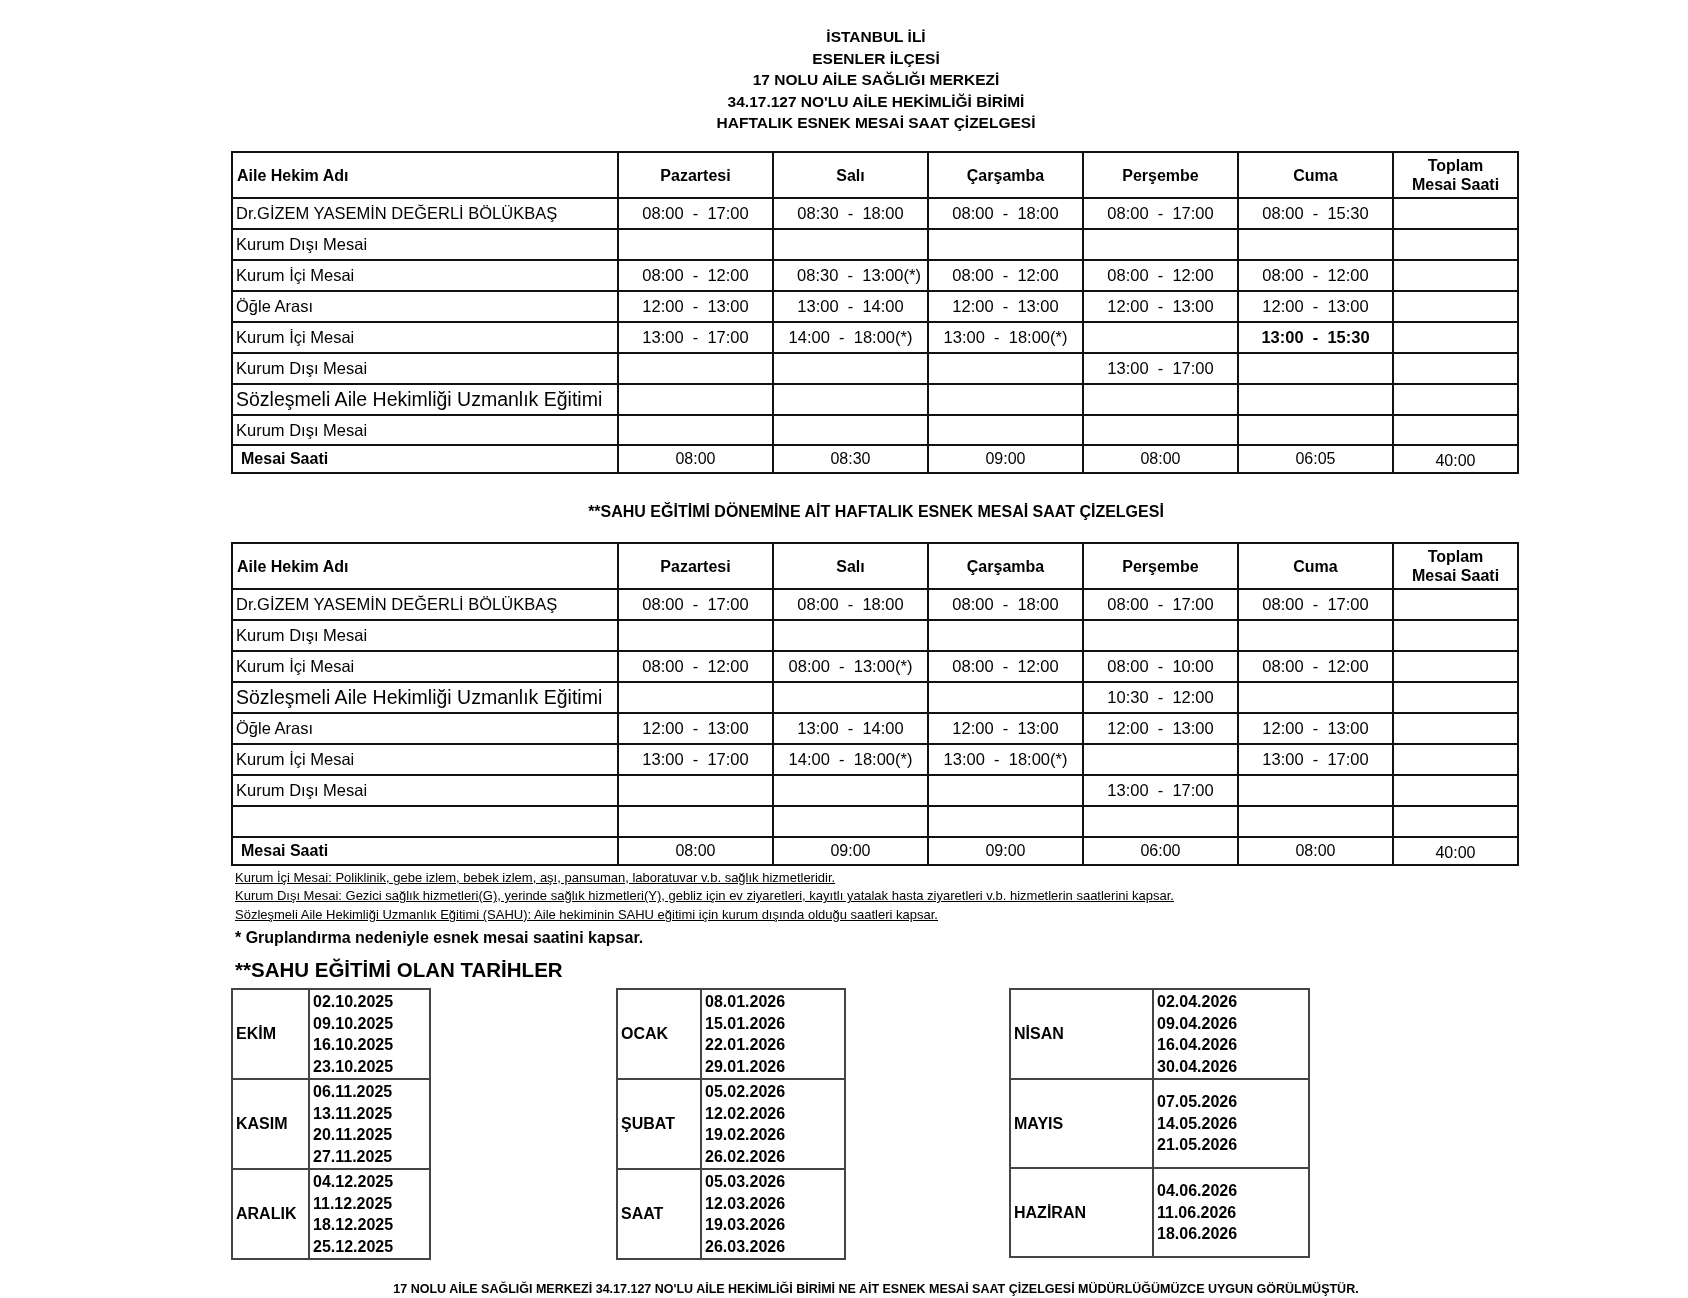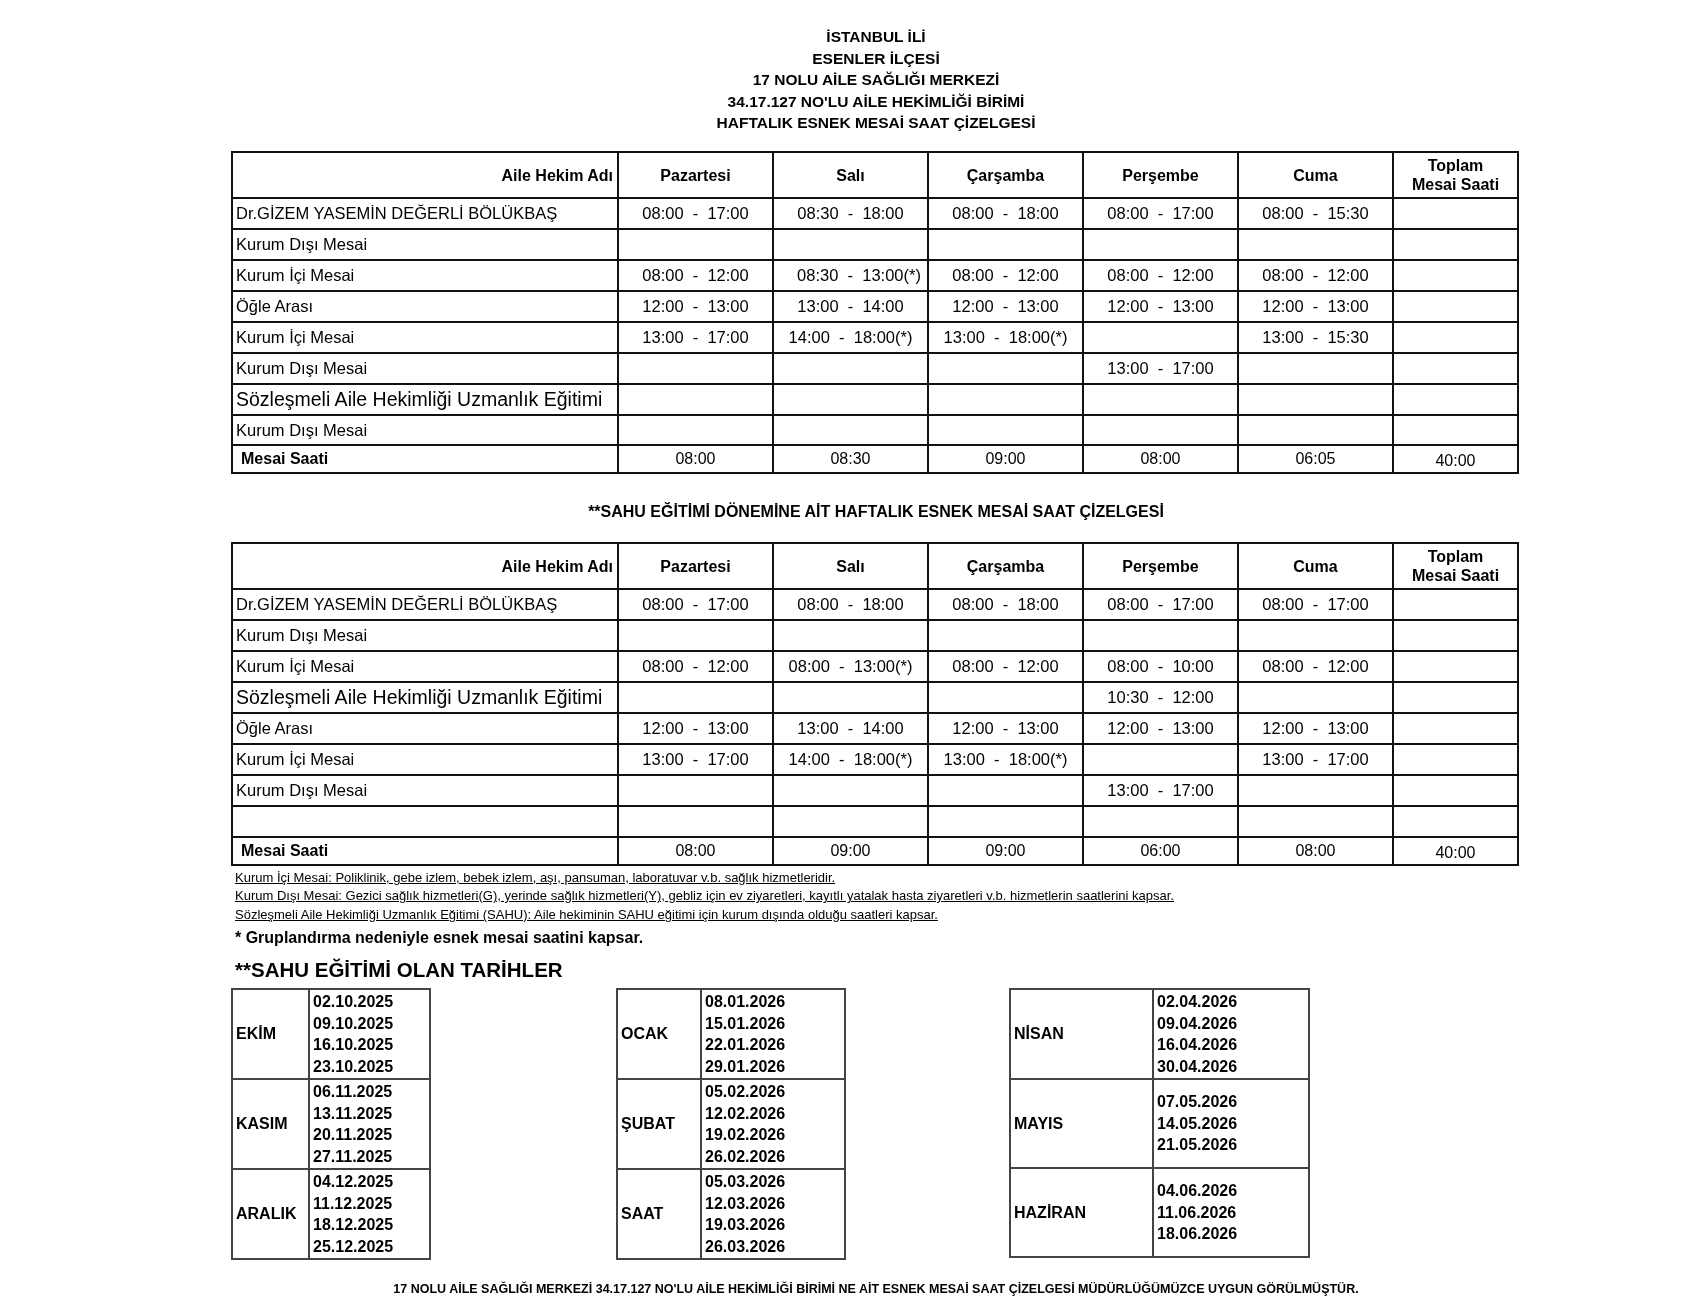--- a/index.html
+++ b/index.html
@@ -7,21 +7,21 @@
          font-family: "Liberation Sans", sans-serif; color: #000; }
   .abs { position: absolute; }
   .header-block { left: 0; top: 26px; width: 1752px; text-align: center; font-weight: bold;
                   font-size: 15.5px; line-height: 21.5px; }
   .header-block div { white-space: nowrap; }
   table.sched { position: absolute; border-collapse: collapse; table-layout: fixed;
                 border: 2.5px solid #111; }
   table.sched td, table.sched th { border: 2px solid #111; padding: 0 4px; font-size: 16.5px;
                 font-weight: normal; text-align: center; white-space: nowrap; overflow: hidden; }
   table.sched th { font-weight: bold; font-size: 16px; line-height: 19px; }
-  table.sched th.first { text-align: right; border-radius: 8px; }
+  table.sched th.first { text-align: left; border-radius: 8px; }
   table.sched td.label { text-align: left; padding-left: 3px; }
   table.sched td.label.big { font-size: 19.5px; }
   table.sched tr.total td { font-size: 16px; }
   table.sched tr.total td.label { font-weight: bold; padding-left: 8px; }
   table.sched tr.total td.grand { padding-top: 4px; }
   .subtitle { left: 0; width: 1752px; text-align: center; font-weight: bold; font-size: 16px; white-space: nowrap; }
   .note { left: 235px; font-size: 13px; white-space: nowrap; text-decoration: underline; }
   .star-note { left: 235px; font-size: 16px; font-weight: bold; white-space: nowrap; }
   .dates-title { left: 235px; font-size: 20.5px; font-weight: bold; white-space: nowrap; }
   table.months { position: absolute; border-collapse: collapse; table-layout: fixed;
@@ -99,21 +99,21 @@
         <td style="white-space: pre;">12:00  -  13:00</td>
         <td style="white-space: pre;">12:00  -  13:00</td>
         <td style="white-space: pre;"></td>
       </tr>
       <tr style="height: 31px;">
         <td class="label">Kurum İçi Mesai</td>
         <td style="white-space: pre;">13:00  -  17:00</td>
         <td style="white-space: pre;">14:00  -  18:00(*)</td>
         <td style="white-space: pre;">13:00  -  18:00(*)</td>
         <td style="white-space: pre;"></td>
-        <td style="white-space: pre;">13:00  -  15:30</td>
+        <td style="white-space: pre; font-weight: bold;">13:00  -  15:30</td>
         <td style="white-space: pre;"></td>
       </tr>
       <tr style="height: 31px;">
         <td class="label">Kurum Dışı Mesai</td>
         <td style="white-space: pre;"></td>
         <td style="white-space: pre;"></td>
         <td style="white-space: pre;"></td>
         <td style="white-space: pre;">13:00  -  17:00</td>
         <td style="white-space: pre;"></td>
         <td style="white-space: pre;"></td>

